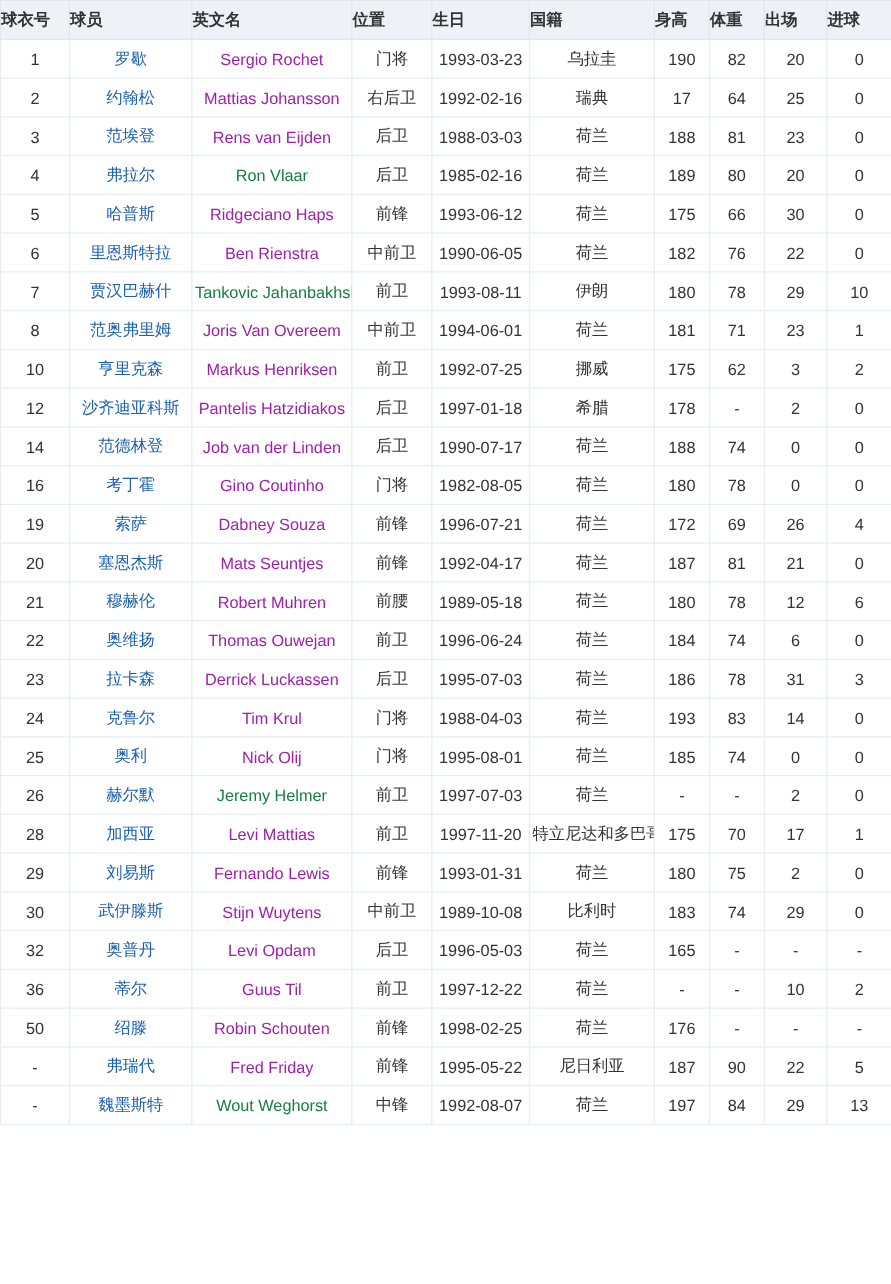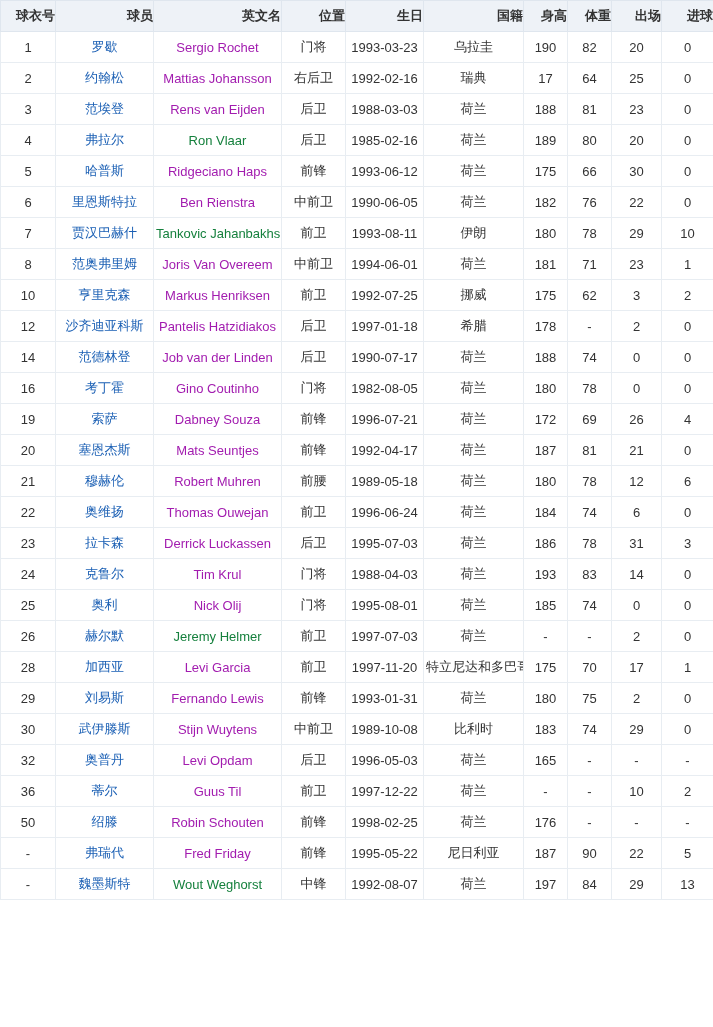--- a/index.html
+++ b/index.html
@@ -19,21 +19,21 @@
     width: 713px;
     table-layout: fixed;
   }
   table.roster th {
     background: #eef2f7;
     color: #333333;
     font-weight: bold;
     font-size: 13px;
     height: 30px;
     border: 1px solid #dfe6ee;
-    text-align: right;
+    text-align: left;
     vertical-align: middle;
     padding: 0;
   }
   table.roster td {
     height: 30px;
     border: 1px solid #e8edf2;
     text-align: center;
     vertical-align: middle;
     padding: 0 2px;
     font-size: 13px;
@@ -335,21 +335,21 @@
         <td>1997-07-03</td>
         <td>荷兰</td>
         <td>-</td>
         <td>-</td>
         <td>2</td>
         <td>0</td>
       </tr>
       <tr>
         <td>28</td>
         <td class="cn-name"><a>加西亚</a></td>
-        <td class="en-name"><span class="plain">Levi Garcia</span></td>
+        <td class="en-name"><span class="plain">Levi Mattias</span></td>
         <td>前卫</td>
         <td>1997-11-20</td>
         <td>特立尼达和多巴哥</td>
         <td>175</td>
         <td>70</td>
         <td>17</td>
         <td>1</td>
       </tr>
       <tr>
         <td>29</td>

